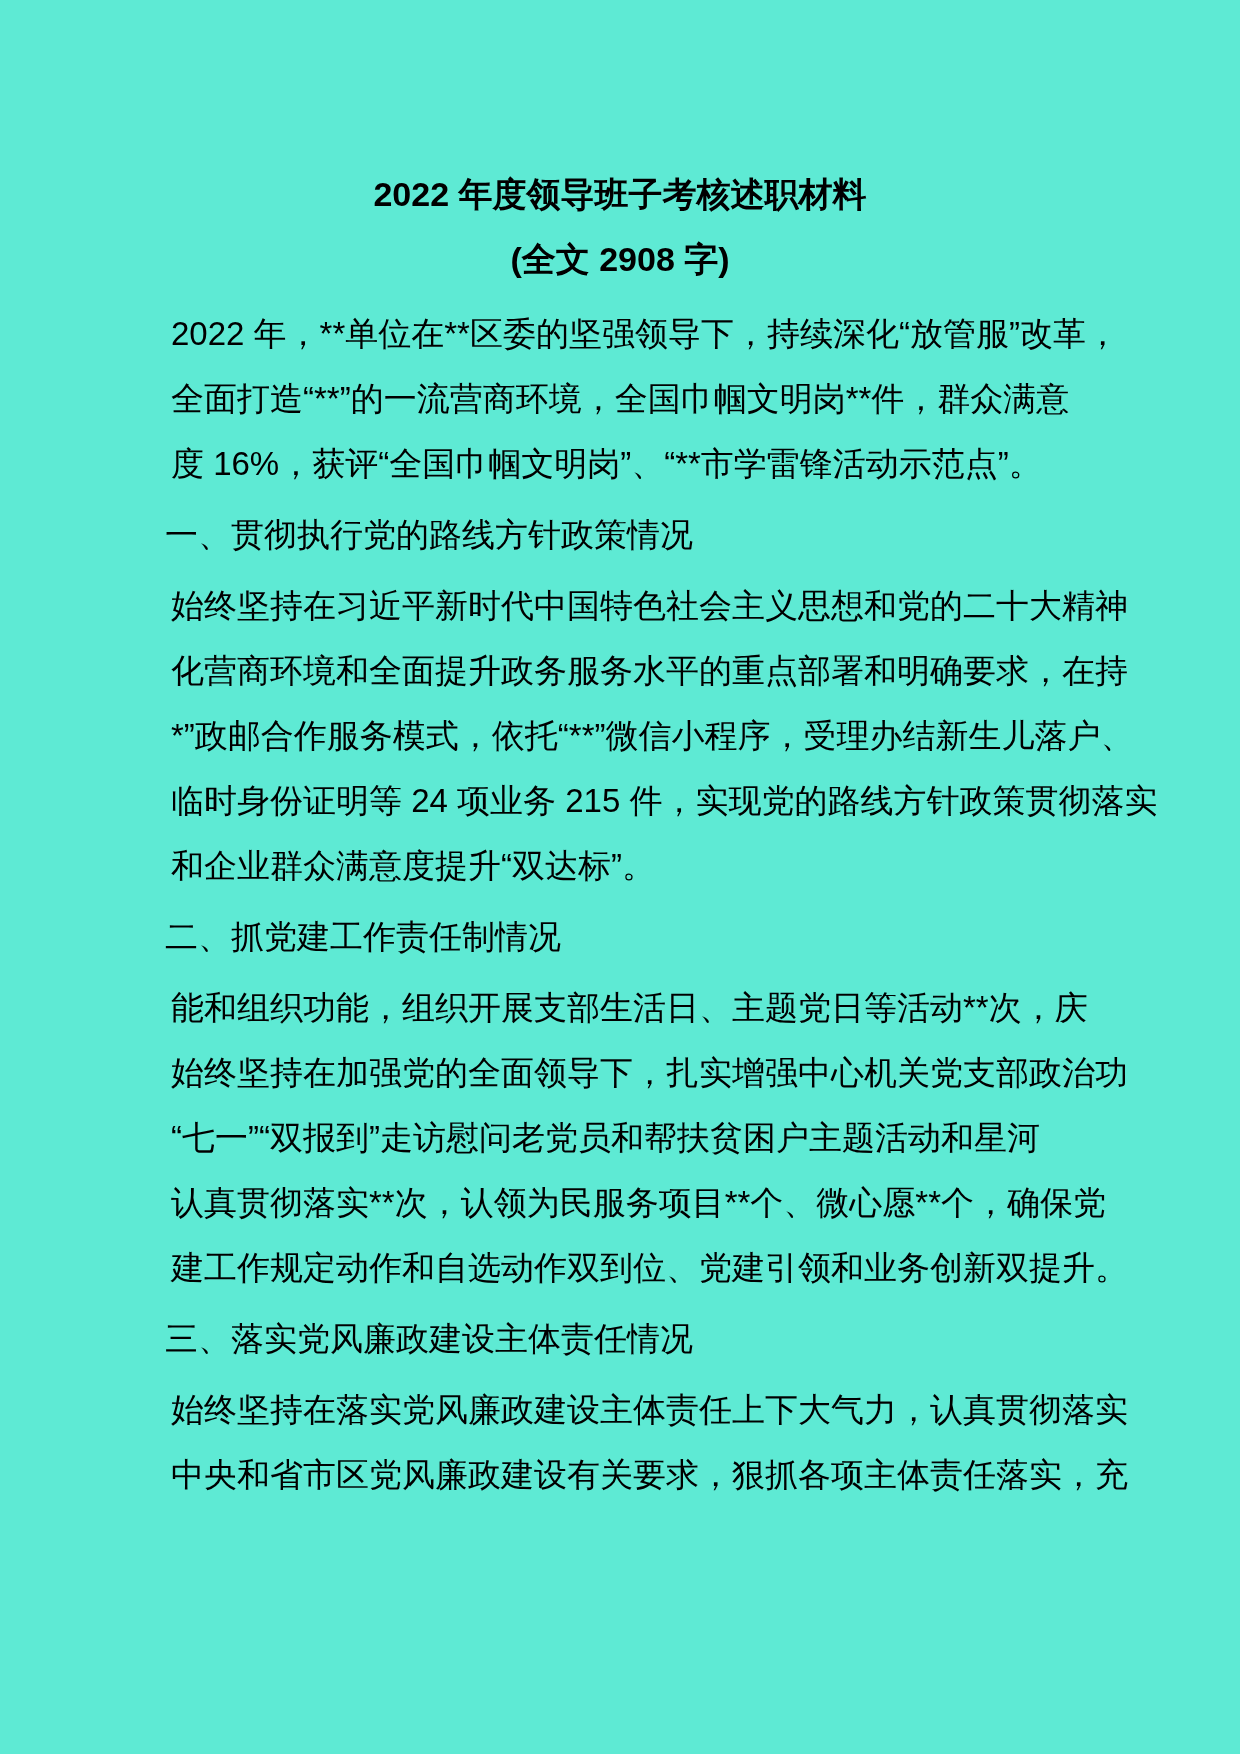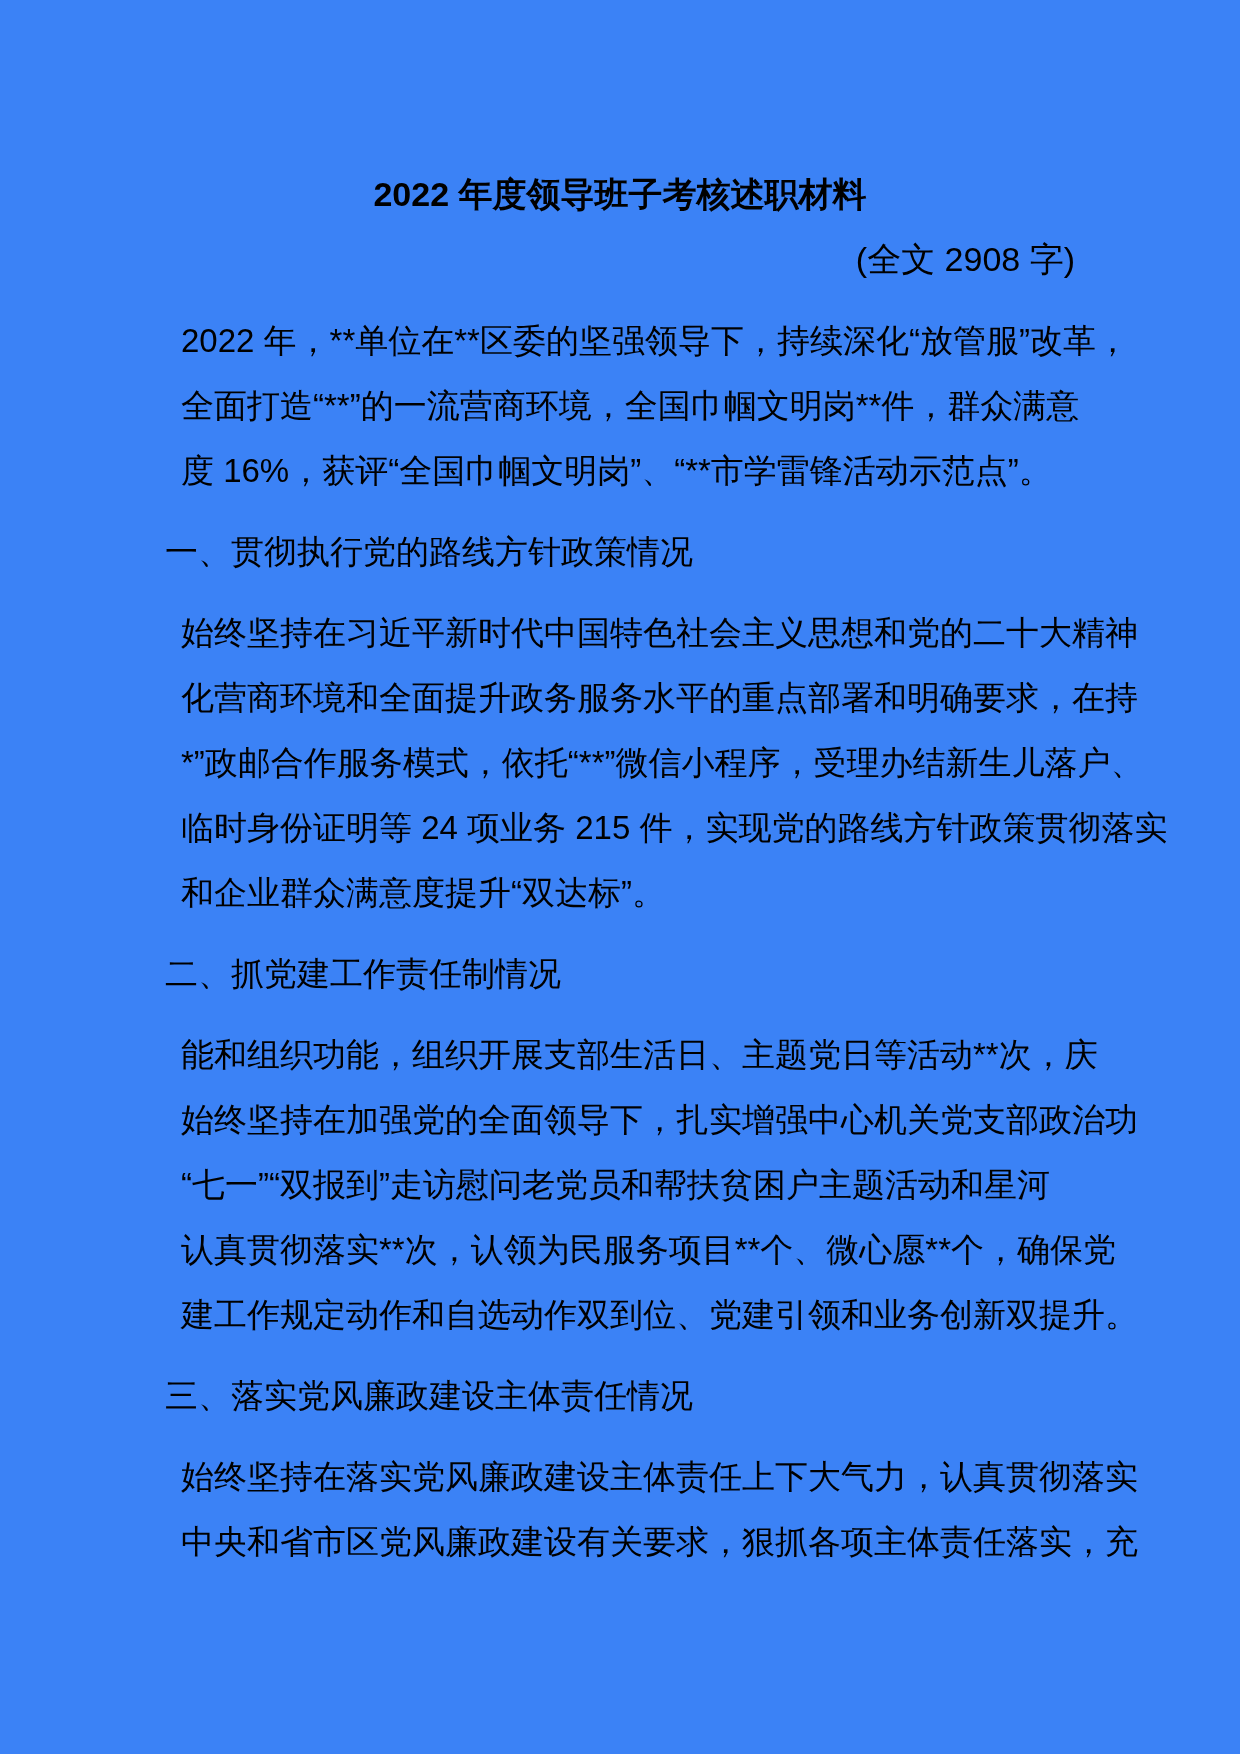--- a/index.html
+++ b/index.html
@@ -4,48 +4,48 @@
 <style>
   html, body {
     margin: 0;
     padding: 0;
     background: #ffffff;
   }
   .page {
     position: relative;
     width: 1240px;
     height: 1754px;
-    background: #3b82f6;
+    background: #5eead4;
     color: #000000;
     font-family: "Liberation Sans", sans-serif;
     overflow: hidden;
   }
   .content {
     position: absolute;
     left: 165px;
     top: 162px;
     width: 910px;
   }
   .doc-title {
     font-size: 34px;
     font-weight: 700;
     line-height: 65px;
     text-align: center;
     white-space: nowrap;
   }
   .doc-subtitle {
     font-size: 34px;
-    font-weight: 400;
+    font-weight: 700;
     line-height: 65px;
-    text-align: right;
+    text-align: center;
     white-space: nowrap;
     margin-bottom: 9px;
   }
   .para {
-    margin: 16px;
+    margin: 6px;
   }
   .line {
     font-size: 33px;
     font-weight: 400;
     line-height: 65px;
     white-space: nowrap;
   }
 </style>
 </head>
 <body>

